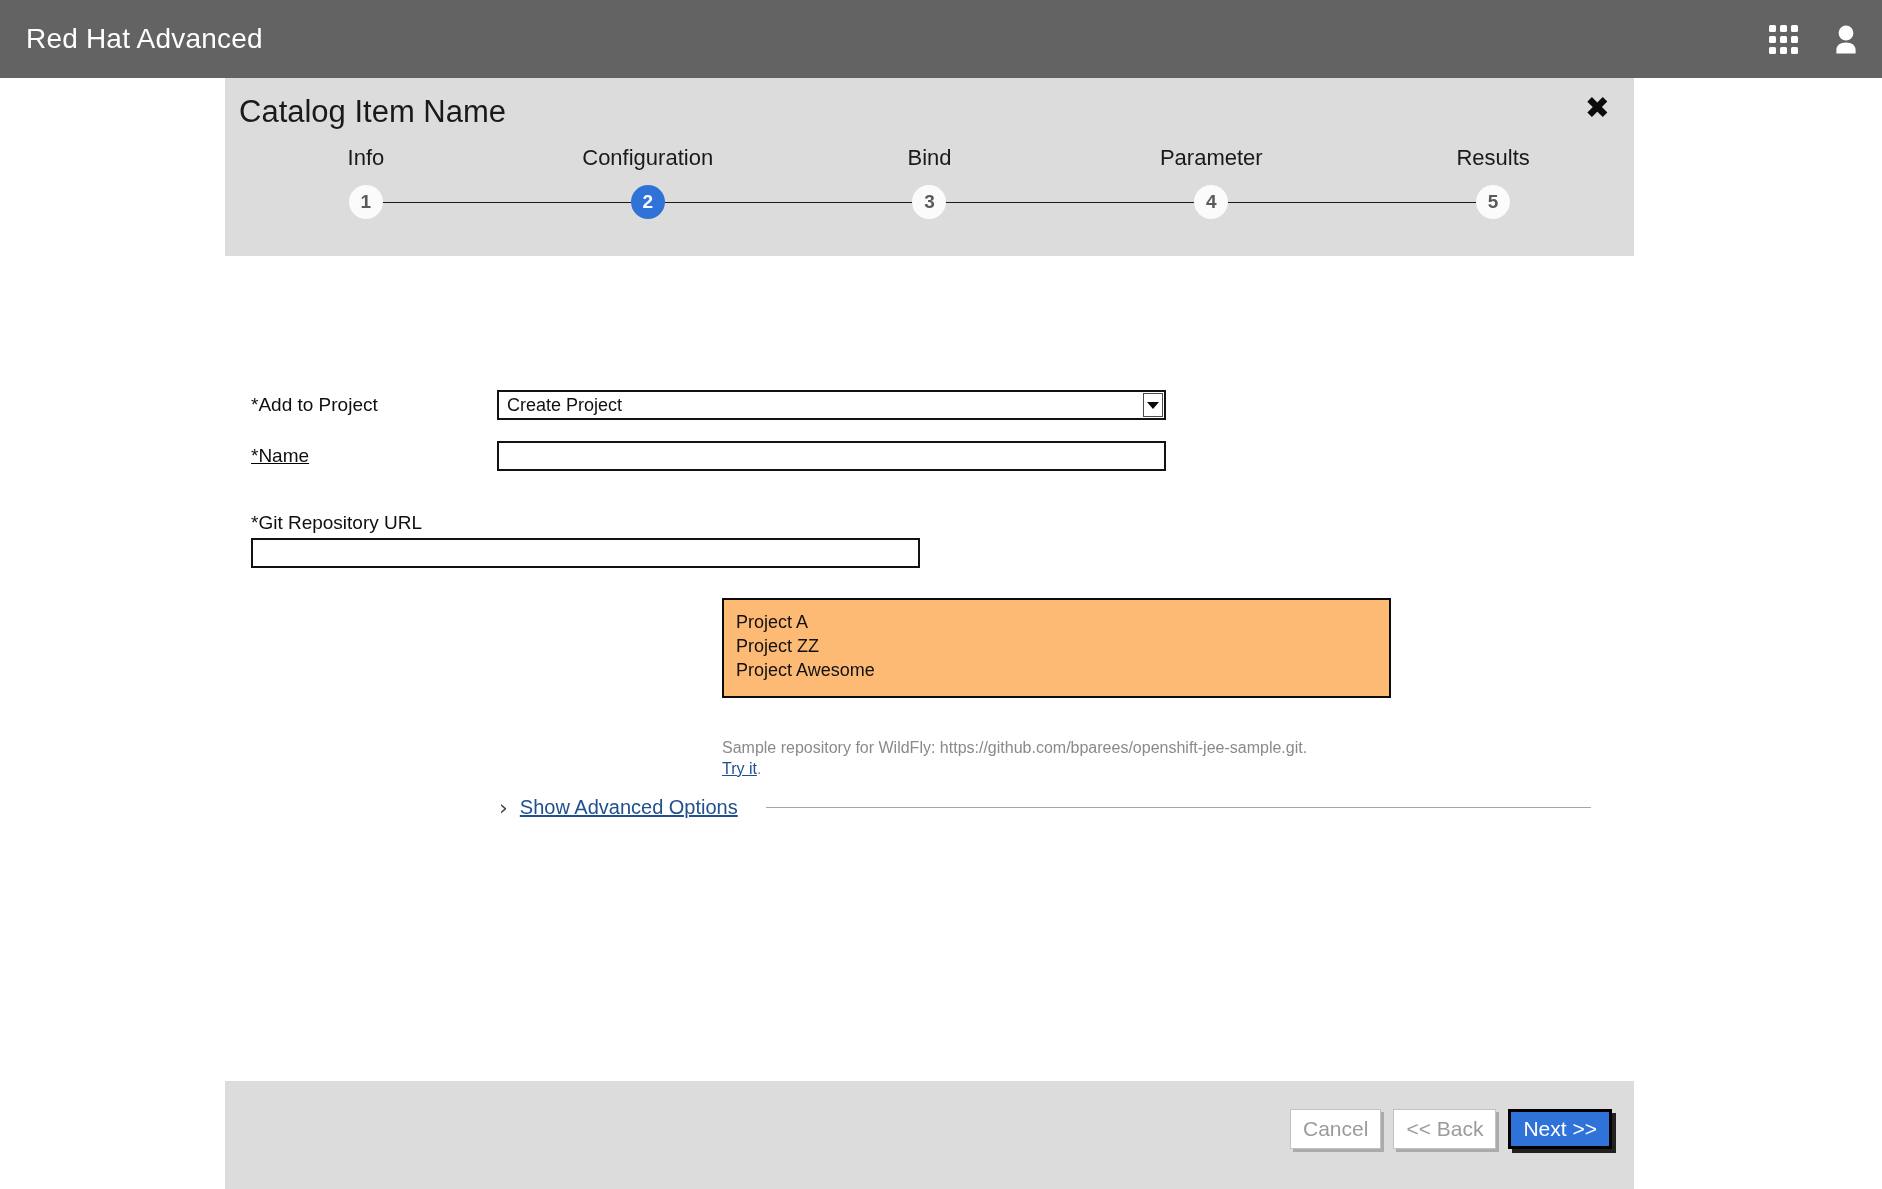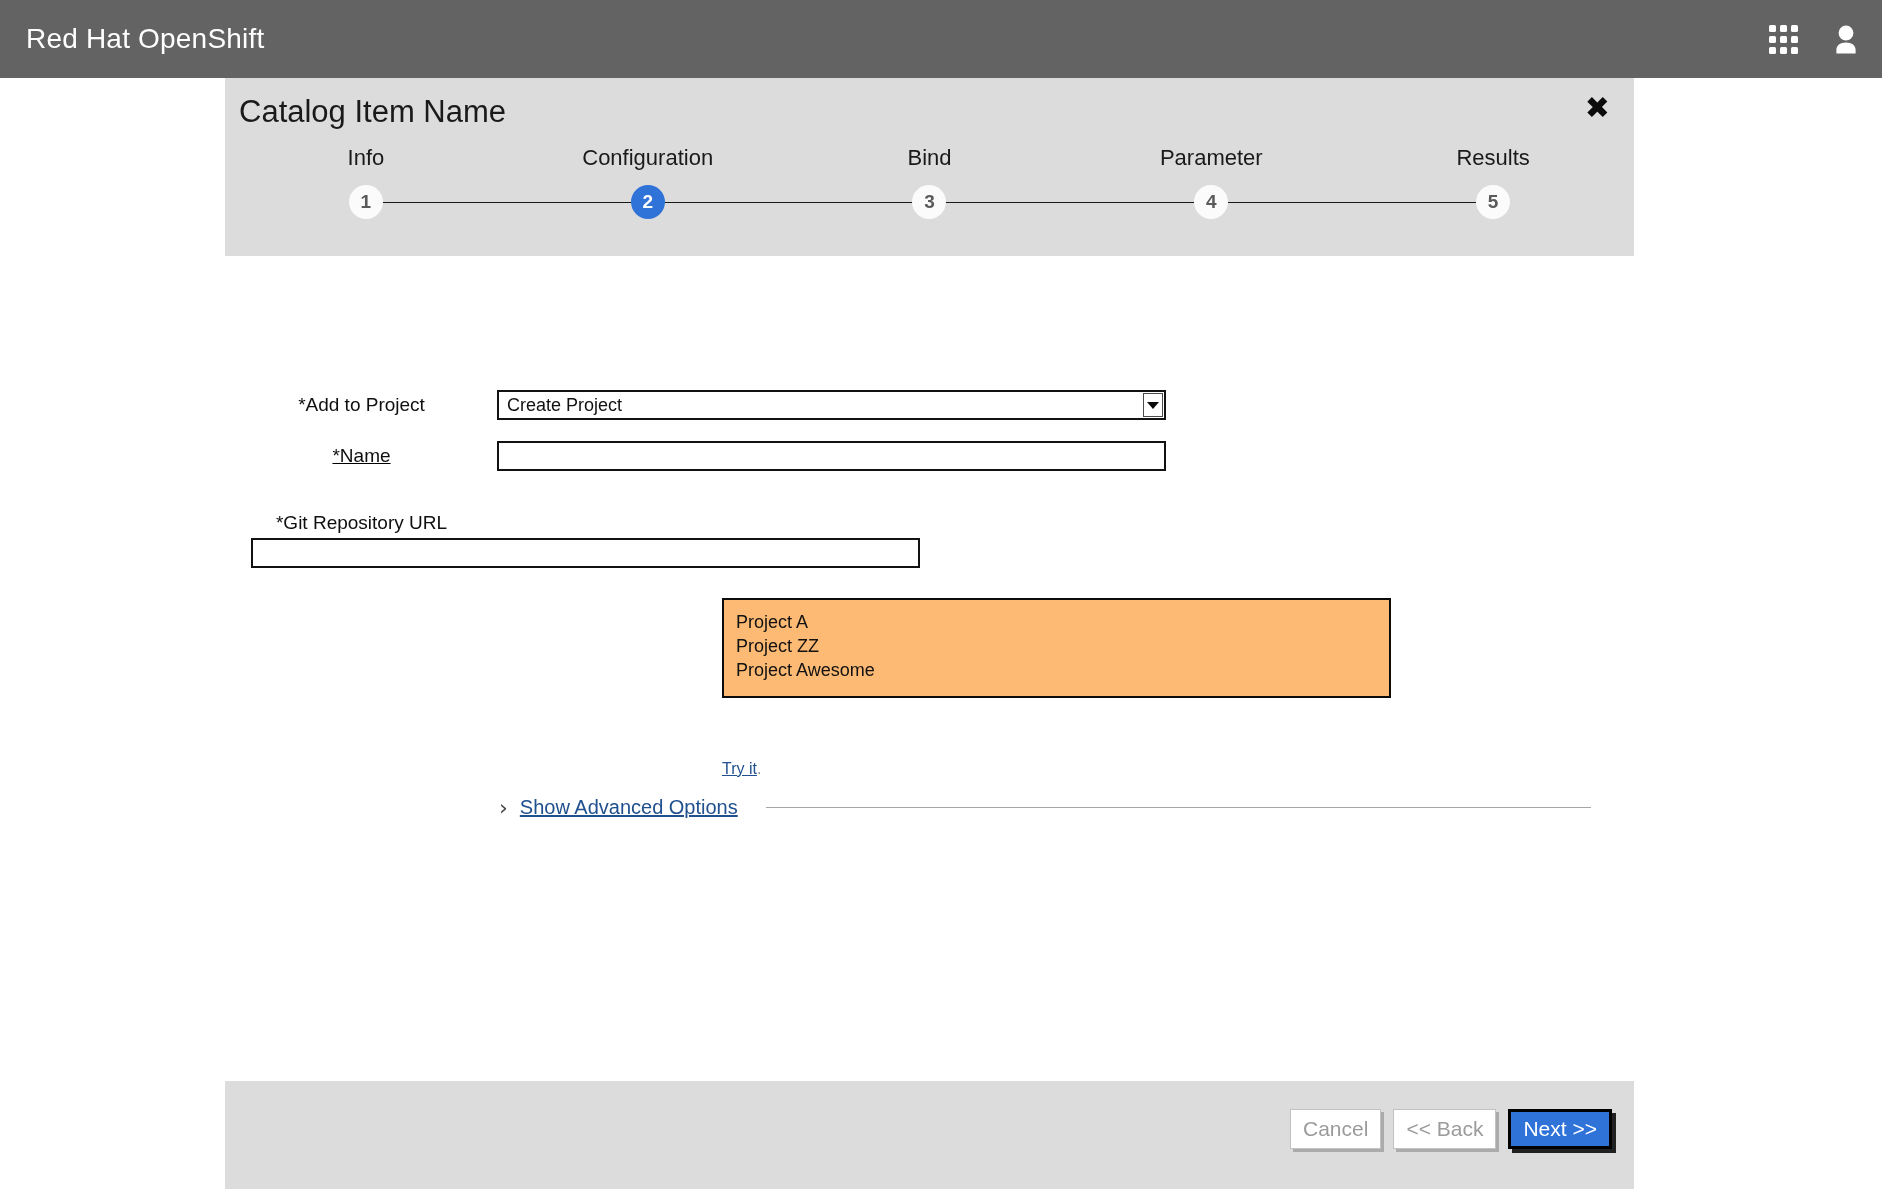--- a/index.html
+++ b/index.html
@@ -97,21 +97,21 @@
     position: absolute; left: 0; top: 178px;
     width: 1409px; height: 825px;
     background: #ffffff;
   }
 
   .field-row {
     position: absolute;
     display: flex; align-items: flex-start;
   }
   .field-label {
-    width: 246px; text-align: center;
+    width: 246px; text-align: left;
     font-size: 19px; color: #0f0f0f;
     padding-right: 25px;
     line-height: 30px;
   }
 
   .ctl-input {
     width: 669px; height: 30px;
     border: 2px solid #121212;
     background: #ffffff;
     font-family: "Liberation Sans", sans-serif;
@@ -218,21 +218,21 @@
   .btn-primary {
     background: #2f73d8; color: #ffffff;
     border: 3px solid #000000;
     box-shadow: 4px 4px 0 rgba(0,0,0,0.85);
   }
 </style>
 </head>
 <body>
 
 <div id="masthead">
-  <div id="brand">Red Hat OpenShift</div>
+  <div id="brand">Red Hat Advanced</div>
   <div id="masthead-actions">
     <div class="mh-icon">
       <span class="grid-icon">
         <i></i>
           <i></i>
           <i></i>
           <i></i>
           <i></i>
           <i></i>
           <i></i>
@@ -310,21 +310,21 @@
       <input class="ctl-input" type="text" value="" style="">
     </div>
 
     <div id="select-listbox">
       <div class="lb-option">Project A</div>
       <div class="lb-option">Project ZZ</div>
       <div class="lb-option">Project Awesome</div>
     </div>
 
     <div id="help-text">
-      <br>
+      <span>Sample repository for WildFly: https://github.com/bparees/openshift-jee-sample.git.</span><br>
       <span id="help-link">Try it</span><span>.</span>
     </div>
 
     <div id="advanced-row">
       <span id="advanced-chevron">›</span>
       <span id="advanced-link">Show Advanced Options</span>
       <span id="advanced-rule"></span>
     </div>
 
   </div>

